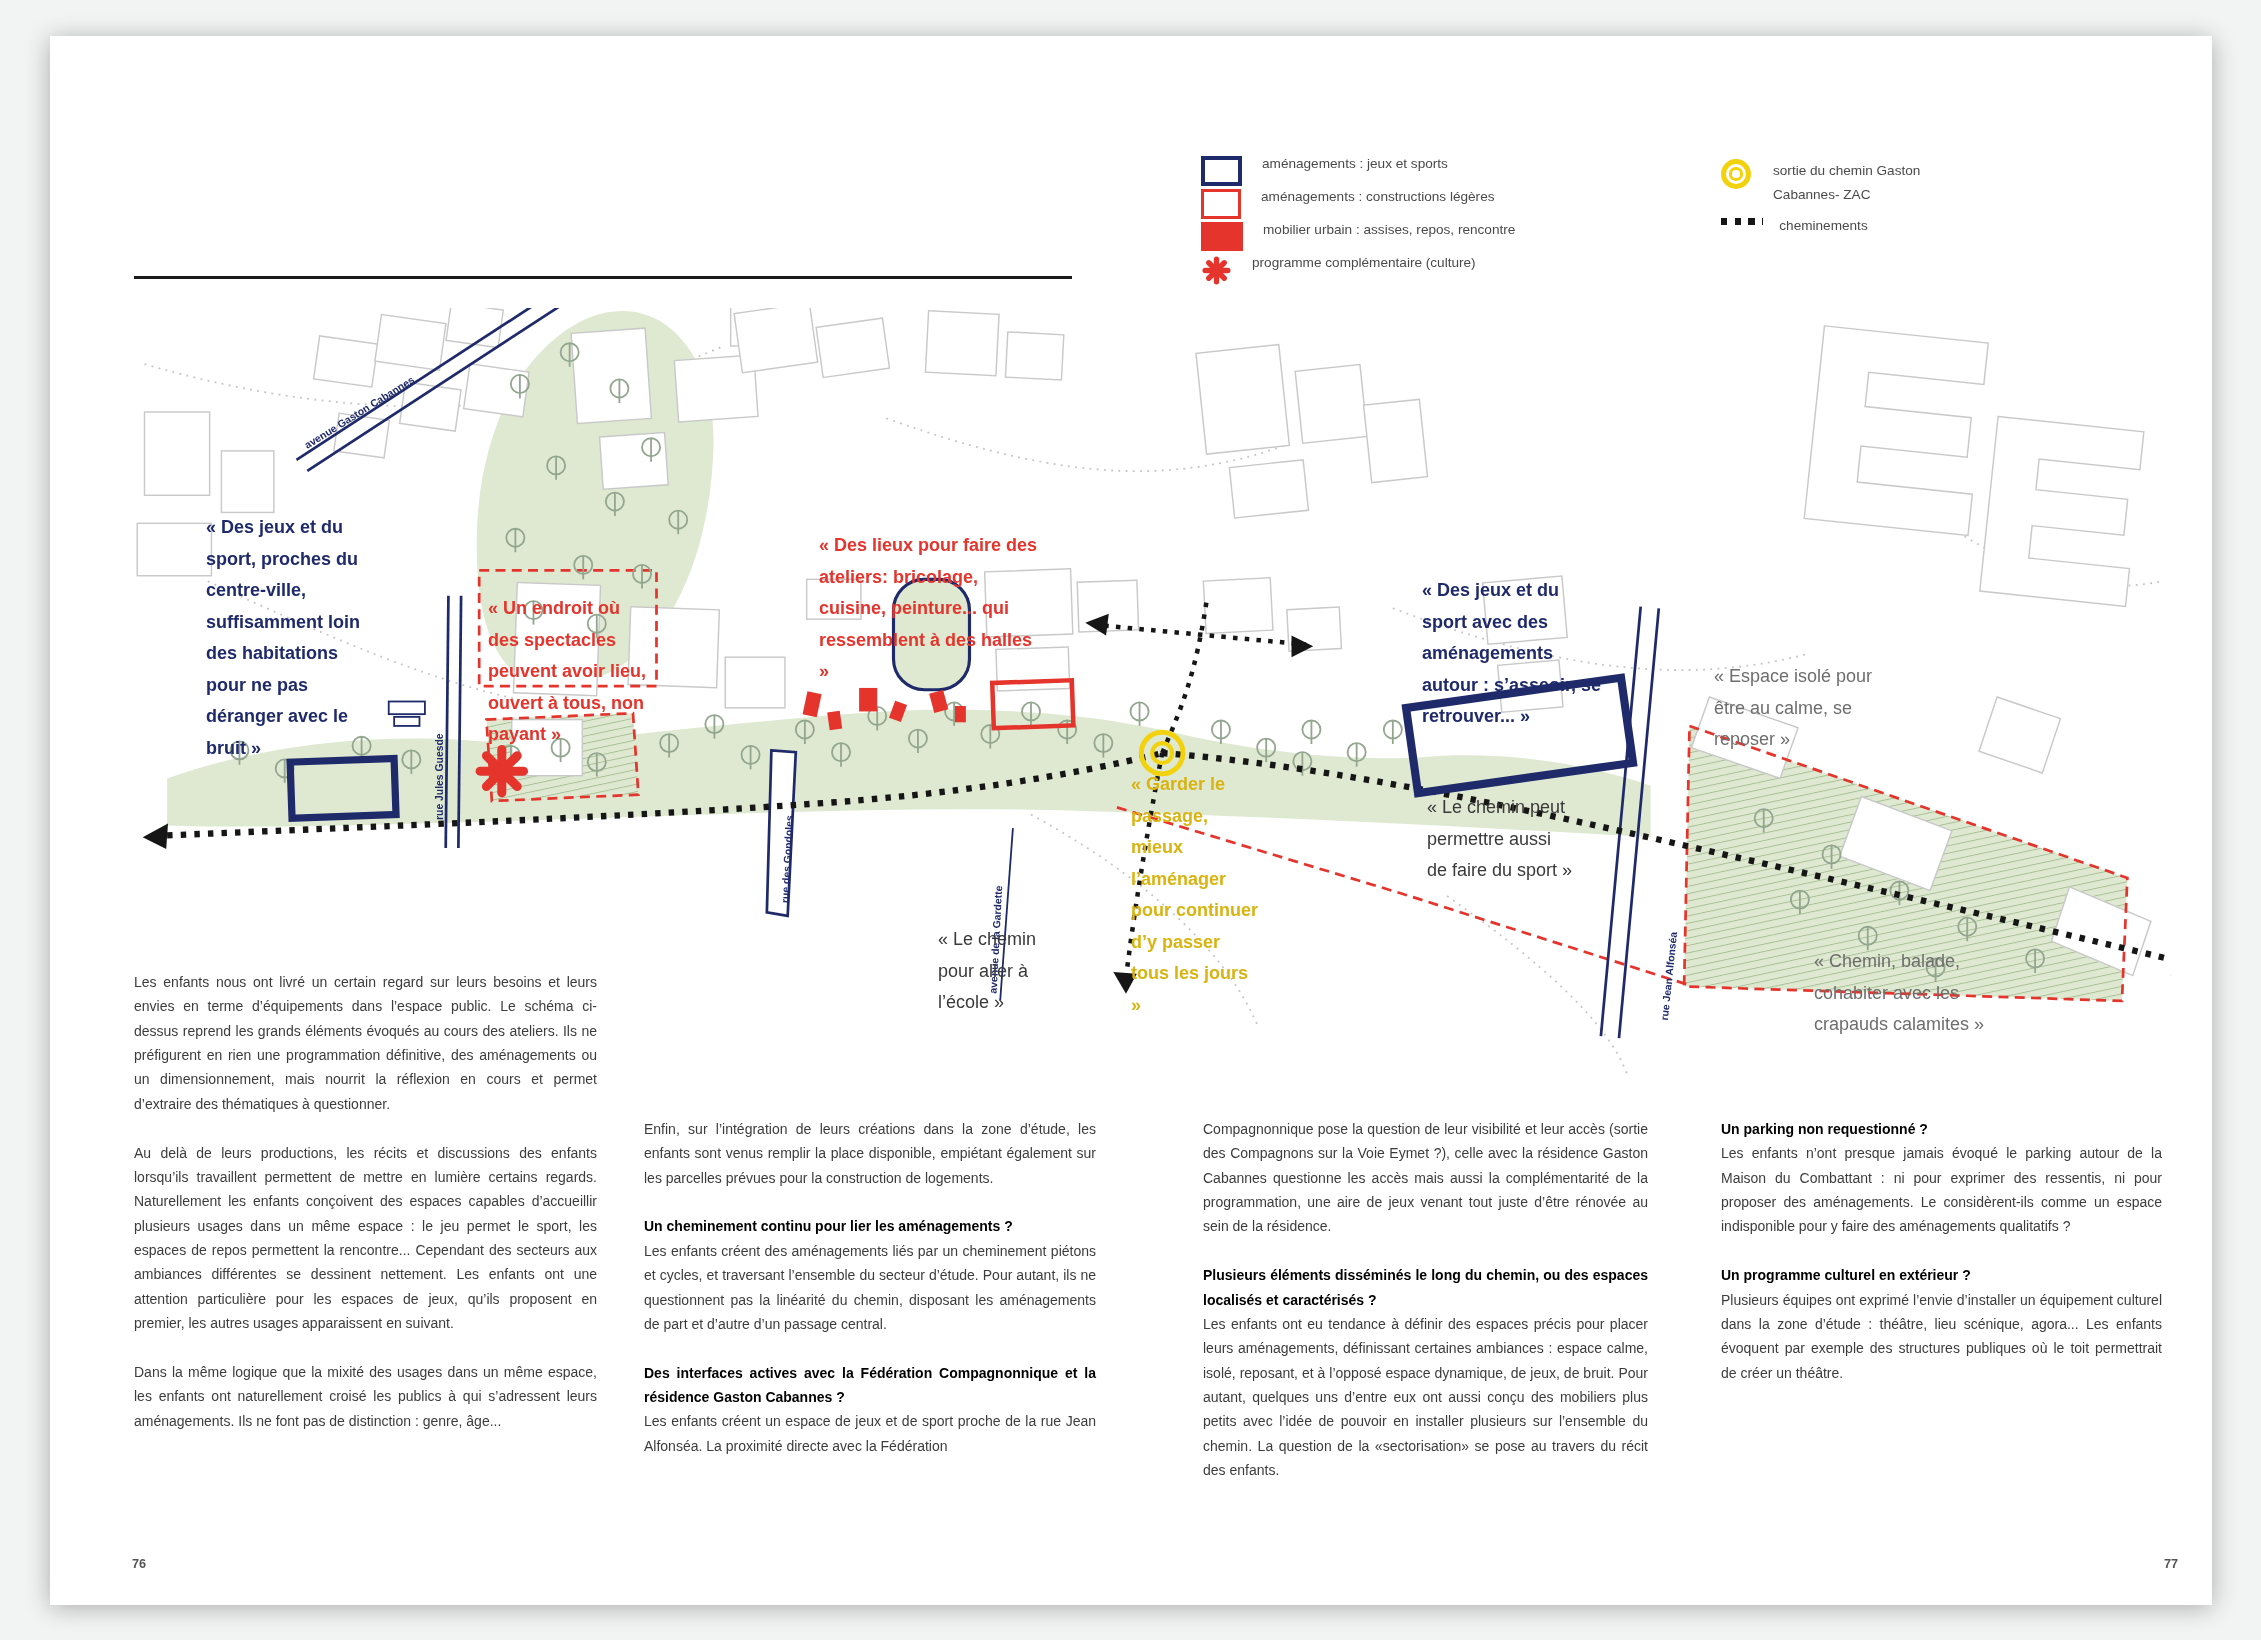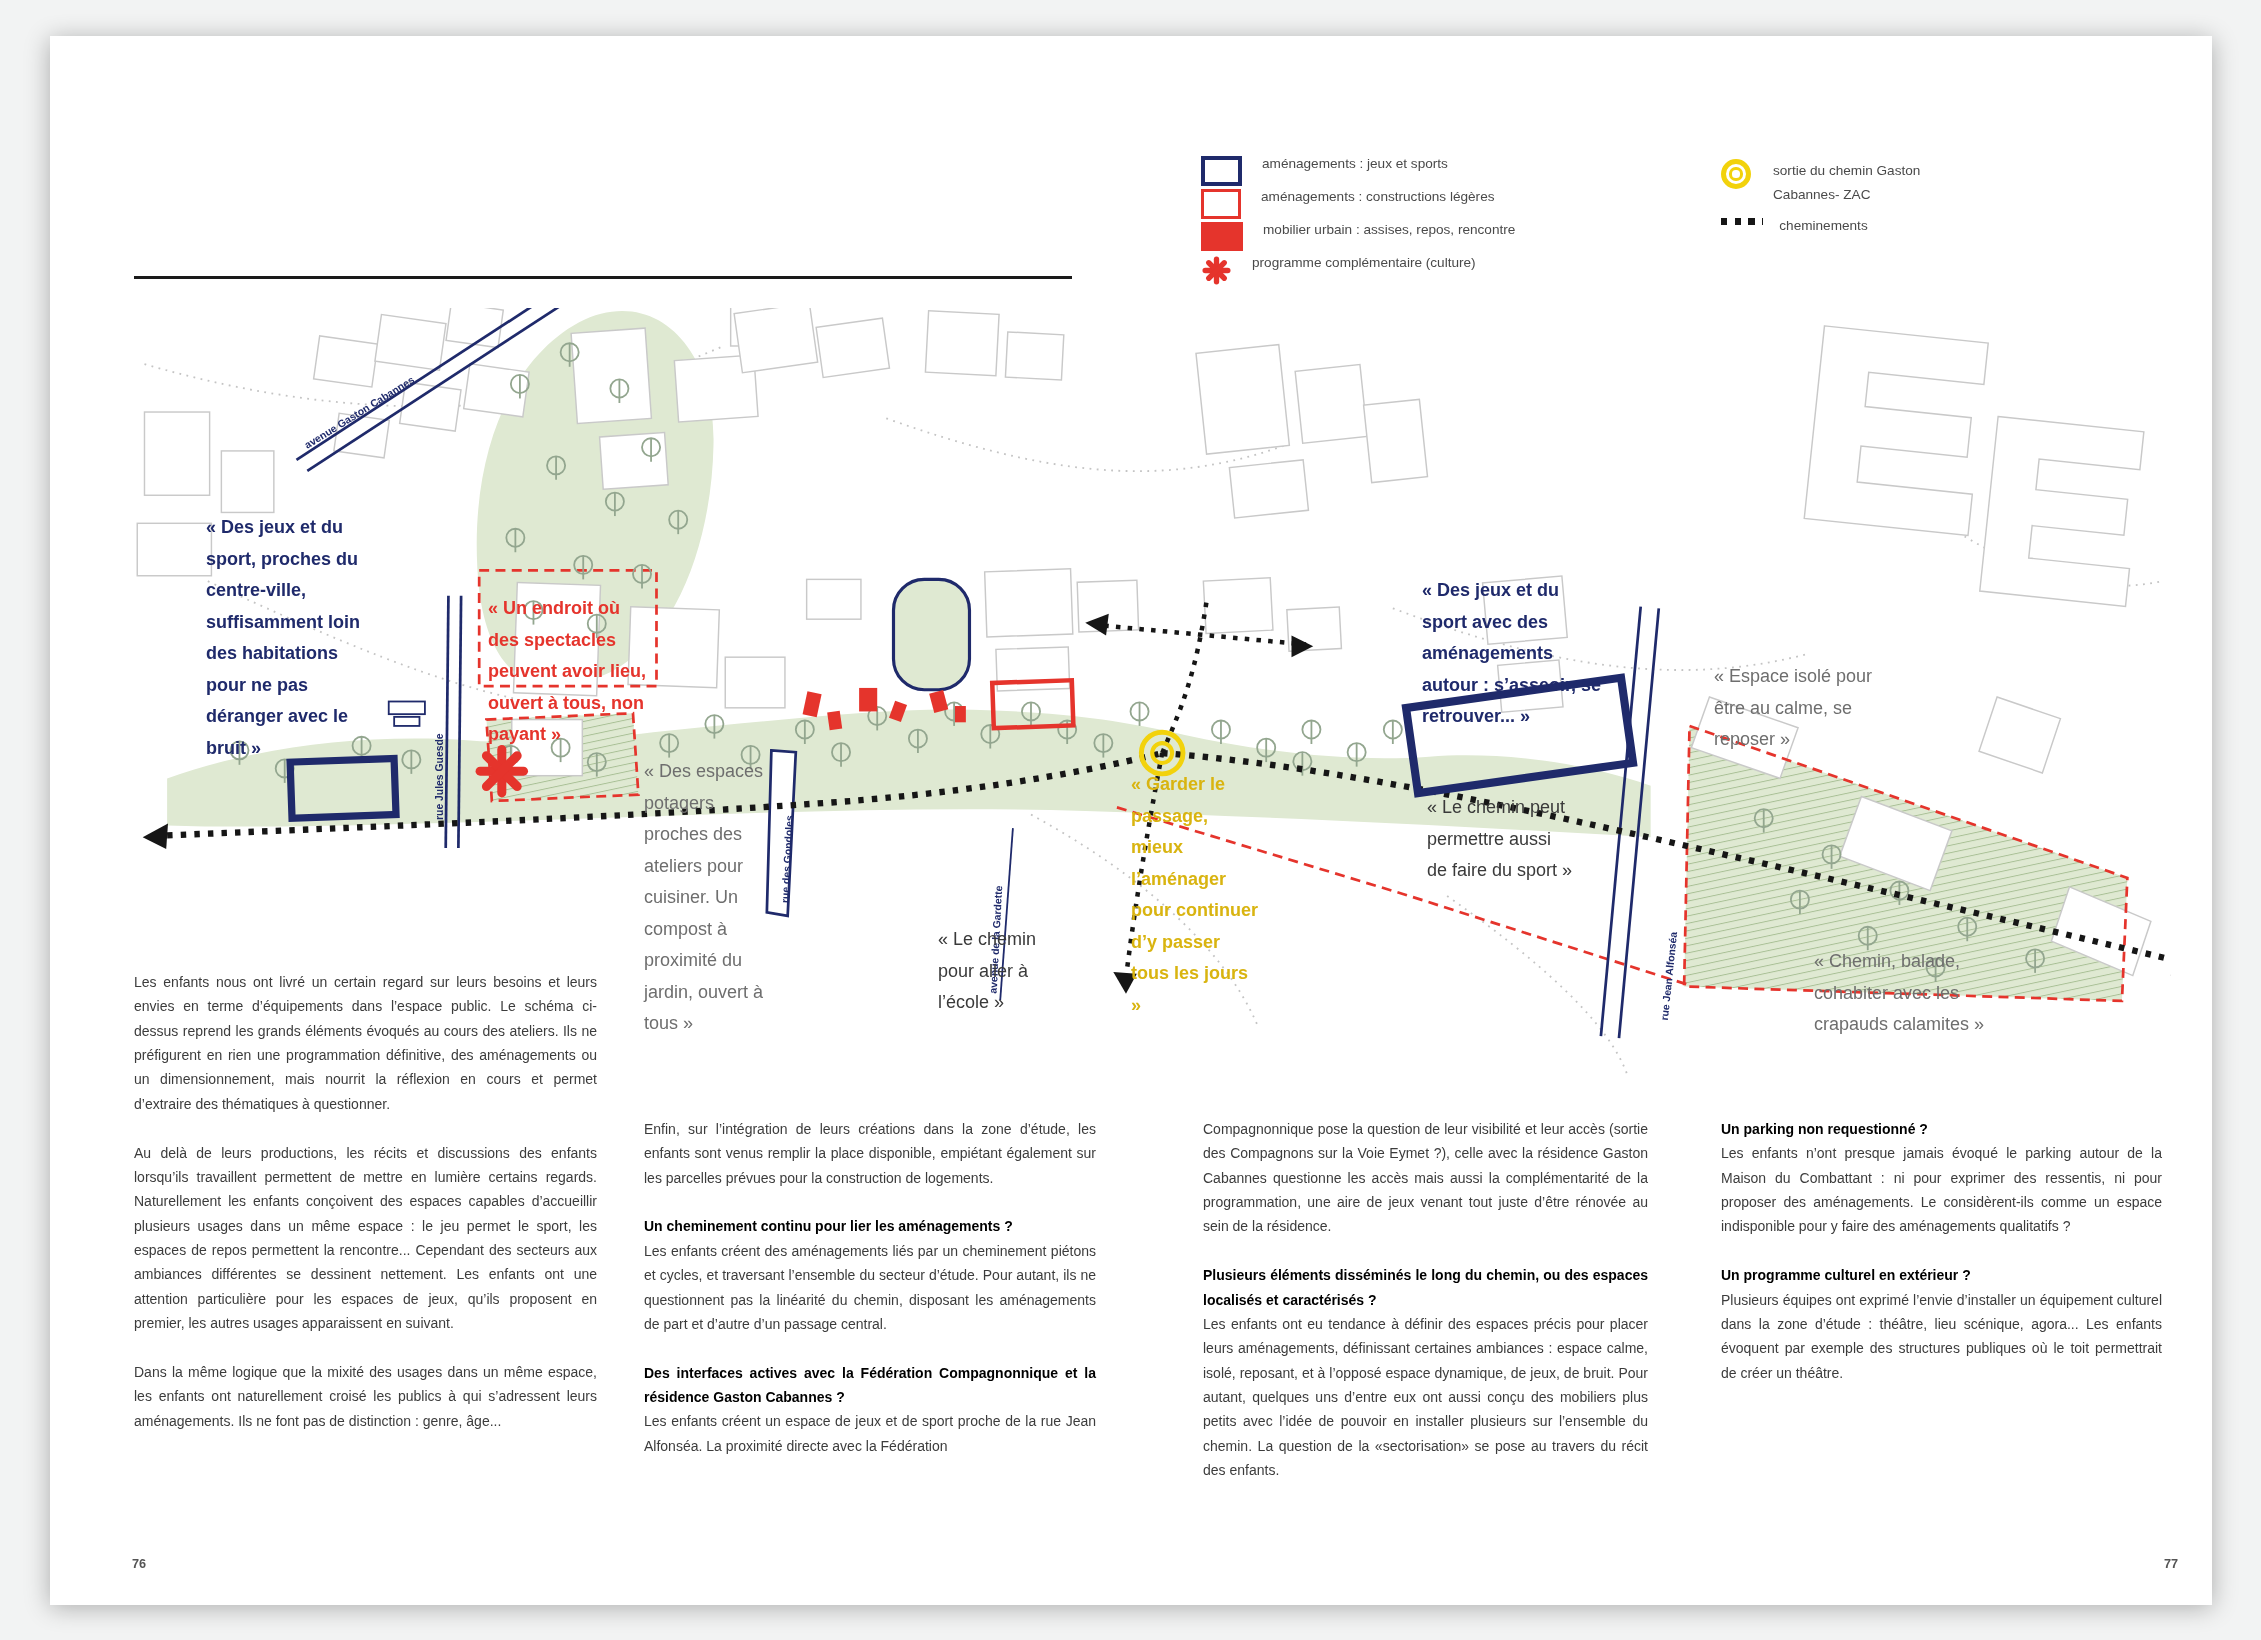--- a/index.html
+++ b/index.html
@@ -272,23 +272,23 @@
       <circle cx="1185" cy="492" r="11" stroke-width="4.5"></circle>
     </g>
     <g fill="none" stroke="#1f2a6b" stroke-width="2">
       <rect x="330" y="435" width="40" height="14"></rect>
         <rect x="336" y="452" width="28" height="10"></rect>
     </g>
   </svg>
 
   <div class="ann navy" style="left:206px;top:512px;width:156px;">« Des jeux et du sport, proches du centre-ville, suffisamment loin des habitations pour ne pas déranger avec le bruit »</div>
   <div class="ann red" style="left:488px;top:593px;width:165px;">« Un endroit où des spectacles peuvent avoir lieu, ouvert à tous, non payant »</div>
+  <div class="ann red" style="left:819px;top:530px;width:224px;">« Des lieux pour faire des ateliers: bricolage, cuisine, peinture... qui ressemblent à des halles »</div>
   <div class="ann navy" style="left:1422px;top:544px;width:181px;margin-top:31px;">« Des jeux et du sport avec des aménagements autour : s’asseoir, se retrouver... »</div>
   <div class="ann gray" style="left:1714px;top:661px;width:167px;">« Espace isolé pour être au calme, se reposer »</div>
-  <div class="ann gray" style="left:644px;top:756px;width:127px;">« Des espaces potagers proches des ateliers pour cuisiner. Un compost à proximité du jardin, ouvert à tous »</div>
   <div class="ann gold" style="left:1131px;top:769px;width:127px;">« Garder le passage, mieux l’aménager pour continuer d’y passer tous les jours »</div>
   <div class="ann dark" style="left:1427px;top:792px;width:149px;">« Le chemin peut permettre aussi de faire du sport »</div>
   <div class="ann dark" style="left:938px;top:924px;width:118px;">« Le chemin pour aller à l’école »</div>
   <div class="ann gray" style="left:1814px;top:946px;width:199px;">« Chemin, balade, cohabiter avec les crapauds calamites »</div>
 
   <div class="col" style="left:134px;top:970px;width:463px;">
     <p>Les enfants nous ont livré un certain regard sur leurs besoins et leurs envies en terme d’équipements dans l’espace public. Le schéma ci-dessus reprend les grands éléments évoqués au cours des ateliers. Ils ne préfigurent en rien une programmation définitive, des aménagements ou un dimensionnement, mais nourrit la réflexion en cours et permet d’extraire des thématiques à questionner.</p>
     <p>Au delà de leurs productions, les récits et discussions des enfants lorsqu’ils travaillent permettent de mettre en lumière certains regards. Naturellement les enfants conçoivent des espaces capables d’accueillir plusieurs usages dans un même espace : le jeu permet le sport, les espaces de repos permettent la rencontre... Cependant des secteurs aux ambiances différentes se dessinent nettement. Les enfants ont une attention particulière pour les espaces de jeux, qu’ils proposent en premier, les autres usages apparaissent en suivant.</p>
     <p>Dans la même logique que la mixité des usages dans un même espace, les enfants ont naturellement croisé les publics à qui s’adressent leurs aménagements. Ils ne font pas de distinction : genre, âge...</p>
   </div>

